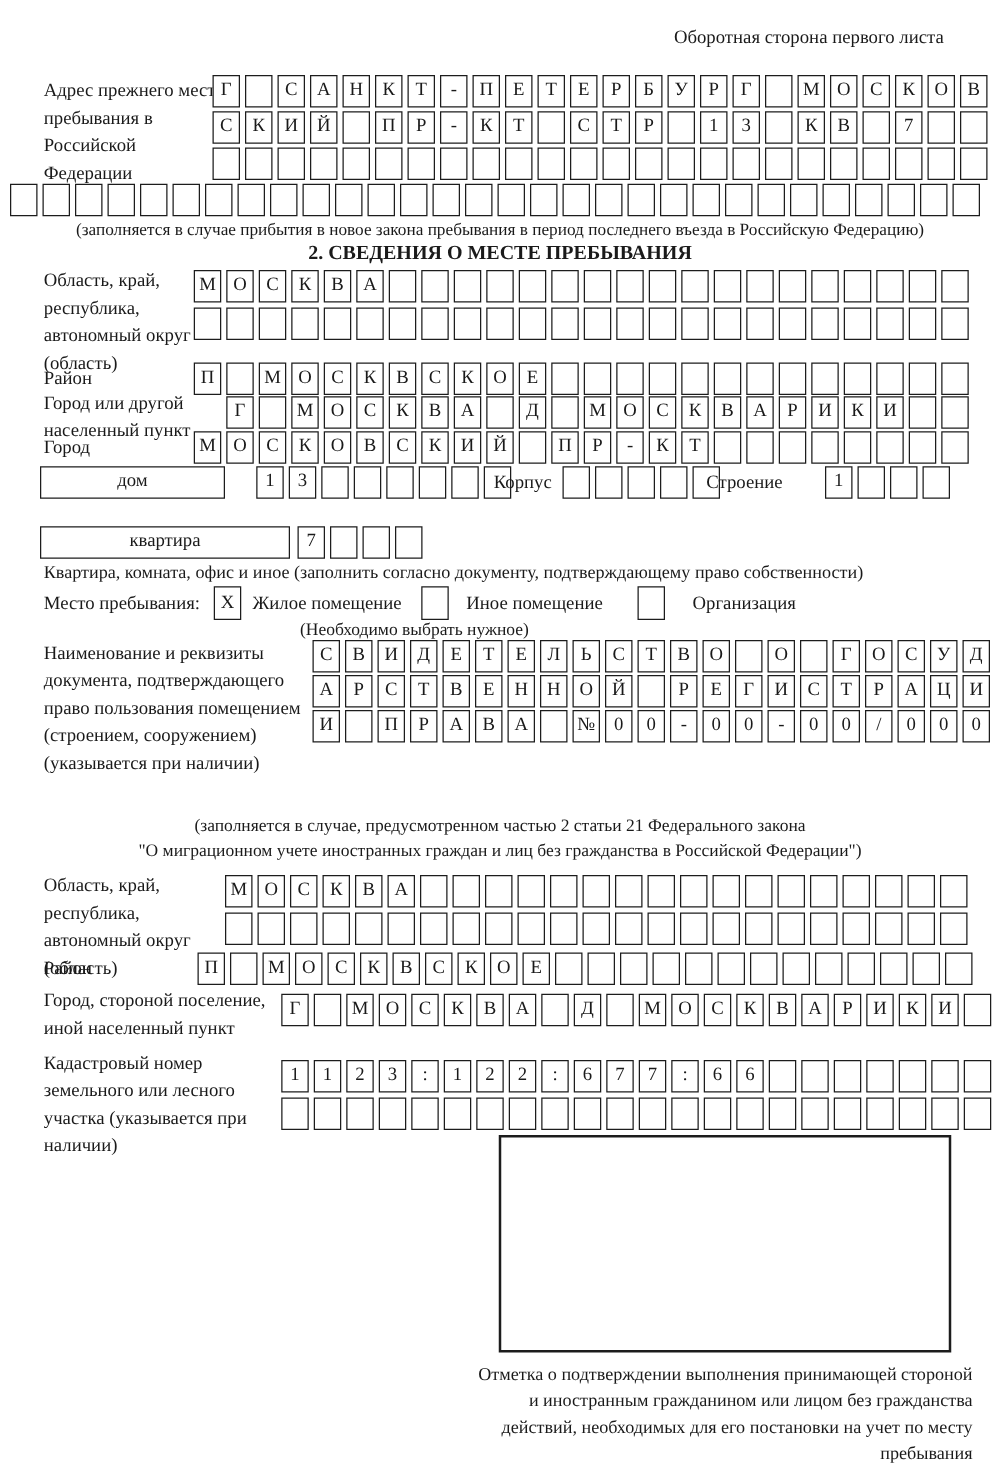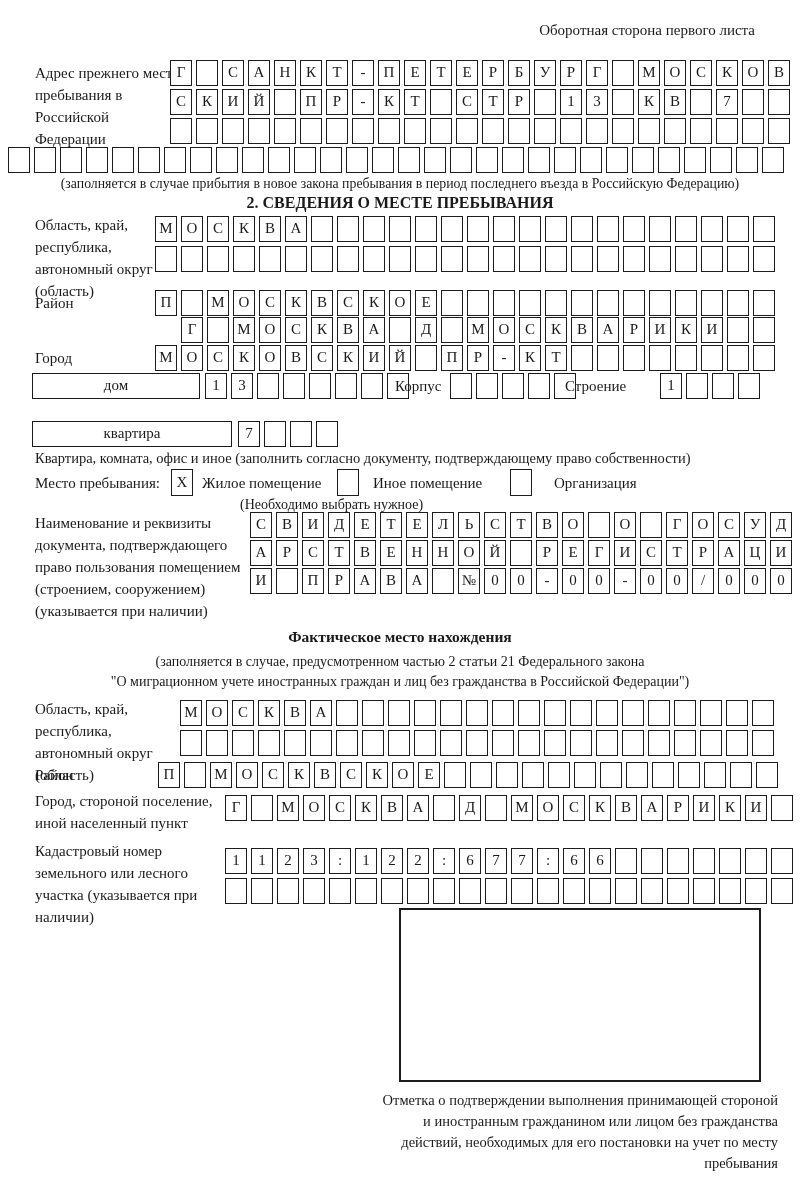--- a/index.html
+++ b/index.html
@@ -56,26 +56,27 @@
 
   <div class="abs title" style="top:194px;">2. СВЕДЕНИЯ О МЕСТЕ ПРЕБЫВАНИЯ</div>
 
   <div class="abs lbl" style="left:35px;top:214px;width:120px;">Область, край, республика, автономный округ (область)</div>
   <div class="abs boxrow" style="left:155px;top:216px;"><span class="cell">М</span><span class="cell">О</span><span class="cell">С</span><span class="cell">К</span><span class="cell">В</span><span class="cell">А</span><span class="cell"></span><span class="cell"></span><span class="cell"></span><span class="cell"></span><span class="cell"></span><span class="cell"></span><span class="cell"></span><span class="cell"></span><span class="cell"></span><span class="cell"></span><span class="cell"></span><span class="cell"></span><span class="cell"></span><span class="cell"></span><span class="cell"></span><span class="cell"></span><span class="cell"></span><span class="cell"></span></div>
   <div class="abs boxrow" style="left:155px;top:246px;"><span class="cell"></span><span class="cell"></span><span class="cell"></span><span class="cell"></span><span class="cell"></span><span class="cell"></span><span class="cell"></span><span class="cell"></span><span class="cell"></span><span class="cell"></span><span class="cell"></span><span class="cell"></span><span class="cell"></span><span class="cell"></span><span class="cell"></span><span class="cell"></span><span class="cell"></span><span class="cell"></span><span class="cell"></span><span class="cell"></span><span class="cell"></span><span class="cell"></span><span class="cell"></span><span class="cell"></span></div>
 
   <div class="abs lbl" style="left:35px;top:292px;">Район</div>
   <div class="abs boxrow" style="left:155px;top:290px;"><span class="cell">П</span><span class="cell"></span><span class="cell">М</span><span class="cell">О</span><span class="cell">С</span><span class="cell">К</span><span class="cell">В</span><span class="cell">С</span><span class="cell">К</span><span class="cell">О</span><span class="cell">Е</span><span class="cell"></span><span class="cell"></span><span class="cell"></span><span class="cell"></span><span class="cell"></span><span class="cell"></span><span class="cell"></span><span class="cell"></span><span class="cell"></span><span class="cell"></span><span class="cell"></span><span class="cell"></span><span class="cell"></span></div>
 
+  <div class="abs lbl" style="left:35px;top:312px;width:145px;">Город или другой населенный пункт</div>
   <div class="abs boxrow" style="left:181px;top:317px;"><span class="cell">Г</span><span class="cell"></span><span class="cell">М</span><span class="cell">О</span><span class="cell">С</span><span class="cell">К</span><span class="cell">В</span><span class="cell">А</span><span class="cell"></span><span class="cell">Д</span><span class="cell"></span><span class="cell">М</span><span class="cell">О</span><span class="cell">С</span><span class="cell">К</span><span class="cell">В</span><span class="cell">А</span><span class="cell">Р</span><span class="cell">И</span><span class="cell">К</span><span class="cell">И</span><span class="cell"></span><span class="cell"></span></div>
 
   <div class="abs lbl" style="left:35px;top:347px;">Город</div>
   <div class="abs boxrow" style="left:155px;top:345px;"><span class="cell">М</span><span class="cell">О</span><span class="cell">С</span><span class="cell">К</span><span class="cell">О</span><span class="cell">В</span><span class="cell">С</span><span class="cell">К</span><span class="cell">И</span><span class="cell">Й</span><span class="cell"></span><span class="cell">П</span><span class="cell">Р</span><span class="cell">-</span><span class="cell">К</span><span class="cell">Т</span><span class="cell"></span><span class="cell"></span><span class="cell"></span><span class="cell"></span><span class="cell"></span><span class="cell"></span><span class="cell"></span><span class="cell"></span></div>
 
-  <div class="abs widebox" style="left:32px;top:373px;width:168px;">дом</div>
+  <div class="abs widebox" style="left:32px;top:373px;width:148px;">дом</div>
   <div class="abs boxrow" style="left:205px;top:373px;"><span class="cell">1</span><span class="cell">3</span><span class="cell"></span><span class="cell"></span><span class="cell"></span><span class="cell"></span><span class="cell"></span><span class="cell"></span></div>
   <div class="abs lbl" style="left:395px;top:375px;">Корпус</div>
   <div class="abs boxrow" style="left:450px;top:373px;"><span class="cell"></span><span class="cell"></span><span class="cell"></span><span class="cell"></span><span class="cell"></span></div>
   <div class="abs lbl" style="left:565px;top:375px;">Строение</div>
   <div class="abs boxrow" style="left:660px;top:373px;"><span class="cell">1</span><span class="cell"></span><span class="cell"></span><span class="cell"></span></div>
 
   <div class="abs widebox" style="left:32px;top:421px;width:200px;">квартира</div>
   <div class="abs boxrow" style="left:238px;top:421px;"><span class="cell">7</span><span class="cell"></span><span class="cell"></span><span class="cell"></span></div>
   <div class="abs cap" style="left:35px;top:450px;font-size:14.5px;">Квартира, комната, офис и иное (заполнить согласно документу, подтверждающему право собственности)</div>
 
@@ -86,21 +87,20 @@
   <div class="abs lbl" style="left:373px;top:472px;">Иное помещение</div>
   <span class="abs checkbox" style="left:510px;top:469px;"></span>
   <div class="abs lbl" style="left:554px;top:472px;">Организация</div>
   <div class="abs cap" style="left:240px;top:497px;font-size:14px;">(Необходимо выбрать нужное)</div>
 
   <div class="abs lbl" style="left:35px;top:512px;width:208px;">Наименование и реквизиты документа, подтверждающего право пользования помещением (строением, сооружением) (указывается при наличии)</div>
   <div class="abs boxrow" style="left:250px;top:512px;"><span class="cell">С</span><span class="cell">В</span><span class="cell">И</span><span class="cell">Д</span><span class="cell">Е</span><span class="cell">Т</span><span class="cell">Е</span><span class="cell">Л</span><span class="cell">Ь</span><span class="cell">С</span><span class="cell">Т</span><span class="cell">В</span><span class="cell">О</span><span class="cell"></span><span class="cell">О</span><span class="cell"></span><span class="cell">Г</span><span class="cell">О</span><span class="cell">С</span><span class="cell">У</span><span class="cell">Д</span></div>
   <div class="abs boxrow" style="left:250px;top:540px;"><span class="cell">А</span><span class="cell">Р</span><span class="cell">С</span><span class="cell">Т</span><span class="cell">В</span><span class="cell">Е</span><span class="cell">Н</span><span class="cell">Н</span><span class="cell">О</span><span class="cell">Й</span><span class="cell"></span><span class="cell">Р</span><span class="cell">Е</span><span class="cell">Г</span><span class="cell">И</span><span class="cell">С</span><span class="cell">Т</span><span class="cell">Р</span><span class="cell">А</span><span class="cell">Ц</span><span class="cell">И</span></div>
   <div class="abs boxrow" style="left:250px;top:568px;"><span class="cell">И</span><span class="cell"></span><span class="cell">П</span><span class="cell">Р</span><span class="cell">А</span><span class="cell">В</span><span class="cell">А</span><span class="cell"></span><span class="cell">№</span><span class="cell">0</span><span class="cell">0</span><span class="cell">-</span><span class="cell">0</span><span class="cell">0</span><span class="cell">-</span><span class="cell">0</span><span class="cell">0</span><span class="cell">/</span><span class="cell">0</span><span class="cell">0</span><span class="cell">0</span></div>
 
-  <div class="abs title" style="top:628px;font-size:15.5px;">Фактическое место нахождения</div>
   <div class="abs cap center" style="top:654px;font-size:14px;">(заполняется в случае, предусмотренном частью 2 статьи 21 Федерального закона</div>
   <div class="abs cap center" style="top:674px;font-size:14px;">"О миграционном учете иностранных граждан и лиц без гражданства в Российской Федерации")</div>
 
   <div class="abs lbl" style="left:35px;top:698px;width:150px;">Область, край, республика, автономный округ (область)</div>
   <div class="abs boxrow" style="left:180px;top:700px;"><span class="cell">М</span><span class="cell">О</span><span class="cell">С</span><span class="cell">К</span><span class="cell">В</span><span class="cell">А</span><span class="cell"></span><span class="cell"></span><span class="cell"></span><span class="cell"></span><span class="cell"></span><span class="cell"></span><span class="cell"></span><span class="cell"></span><span class="cell"></span><span class="cell"></span><span class="cell"></span><span class="cell"></span><span class="cell"></span><span class="cell"></span><span class="cell"></span><span class="cell"></span><span class="cell"></span></div>
   <div class="abs boxrow" style="left:180px;top:730px;"><span class="cell"></span><span class="cell"></span><span class="cell"></span><span class="cell"></span><span class="cell"></span><span class="cell"></span><span class="cell"></span><span class="cell"></span><span class="cell"></span><span class="cell"></span><span class="cell"></span><span class="cell"></span><span class="cell"></span><span class="cell"></span><span class="cell"></span><span class="cell"></span><span class="cell"></span><span class="cell"></span><span class="cell"></span><span class="cell"></span><span class="cell"></span><span class="cell"></span><span class="cell"></span></div>
 
   <div class="abs lbl" style="left:35px;top:764px;">Район</div>
   <div class="abs boxrow" style="left:158px;top:762px;"><span class="cell">П</span><span class="cell"></span><span class="cell">М</span><span class="cell">О</span><span class="cell">С</span><span class="cell">К</span><span class="cell">В</span><span class="cell">С</span><span class="cell">К</span><span class="cell">О</span><span class="cell">Е</span><span class="cell"></span><span class="cell"></span><span class="cell"></span><span class="cell"></span><span class="cell"></span><span class="cell"></span><span class="cell"></span><span class="cell"></span><span class="cell"></span><span class="cell"></span><span class="cell"></span><span class="cell"></span><span class="cell"></span></div>
 

